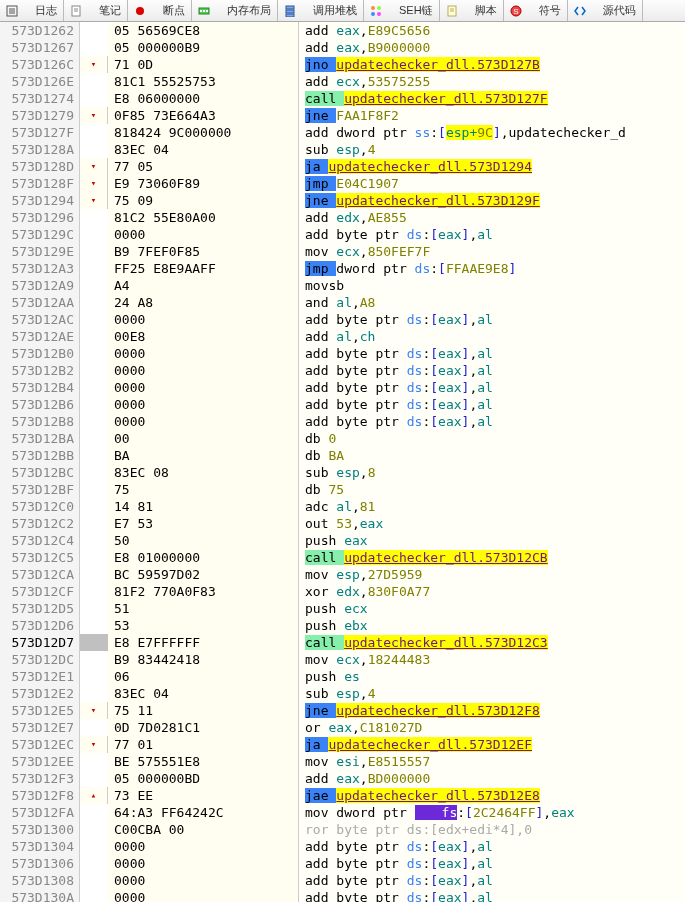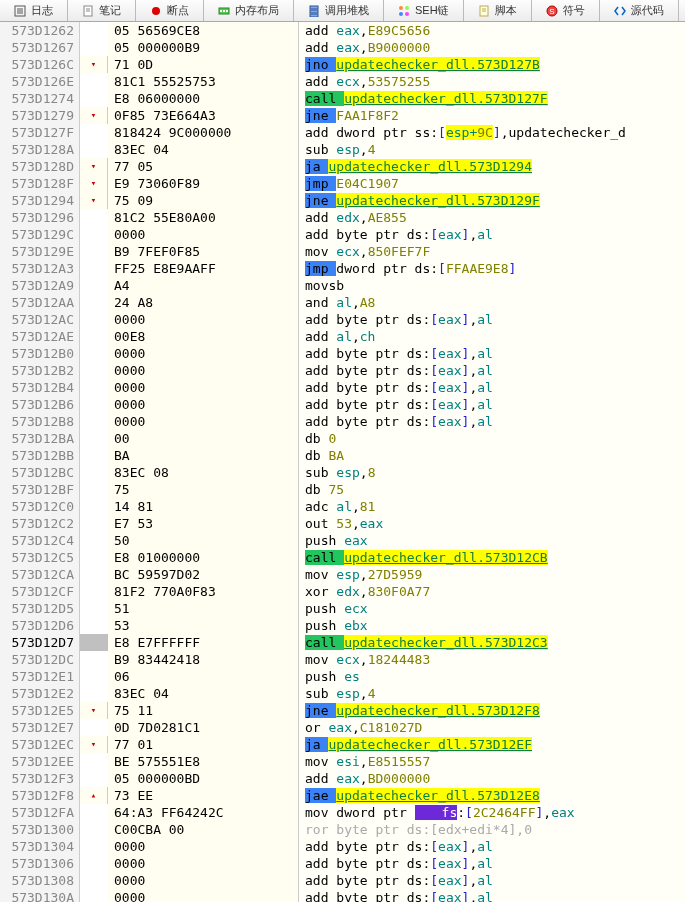--- a/index.html
+++ b/index.html
@@ -1,36 +1,36 @@
 <!DOCTYPE html>
 <html><head>
   <meta charset="utf-8">
   <style>
     * { margin:0; padding:0; box-sizing:border-box; }
     body { font-family: "Lucida Console", Monaco, monospace; font-size:12px; background:#fff; width:685px; }
     .tabs { display:flex; background:linear-gradient(#fdfdfd,#ececec); border-bottom:1px solid #aaa; height:22px; }
-    .tab { display:flex; align-items:center; padding:2px 14px; border-right:1px solid #bbb; gap:5px; cursor:pointer; font-size:11px; font-family:"Microsoft YaHei",sans-serif; color:#333;}
+    .tab { display:flex; align-items:center; padding:2px 6px; border-right:1px solid #bbb; gap:17px; cursor:pointer; font-size:11px; font-family:"Microsoft YaHei",sans-serif; color:#333;}
     .tab svg { width:12px; height:12px; }
     .disasm { font-family: Consolas, "Lucida Console", monospace; font-size:13px; line-height:17px; white-space:pre; }
     .row { display:flex; height:17px; align-items:flex-start; }
     .row.sel { background:#c0c0c0; }
     .addr { width:80px; text-align:right; padding-right:5px; color:#888; border-right:1px solid #ccc; background:#f4f4f4;}
     .addr.active { color:#000; }
     .gut { width:28px; border-right:1px solid #ccc; text-align:center; color:#c00; font-size:9px; background:#fffef0;}
     .bytes { width:191px; padding-left:6px; color:#000; border-right:1px solid #ccc; background:#fffef0;}
     .instr { flex:1; padding-left:6px; background:#fffff8; overflow:hidden; }
     .mn { color:#000; }
     .mn.jmp { background:#3b82f6; }
-    .mn.call { background:#22c55e; }
+    .mn.call { background:#86efac; }
     .reg { color:#008080; font-weight:normal;}
     .num { color:#808000; }
-    .seg { color:#000000; }
+    .seg { color:#3b82f6; }
     .seg-fs { background:#6d28d9; color:#fff;padding-left:27px; }
     .bkt { color:#2020d0; }
-    .lbl { background:#ffff00; text-decoration:underline; color:#15803d; }
+    .lbl { background:#ffff00; text-decoration:underline; color:#701a75; }
     .faded { color:#aaa; }
   </style>
 </head>
 <body>
 
 <div class="tabs">
   <div class="tab">
       <svg>
         <rect x="1" y="1" width="10" height="10" fill="none" stroke="#555"></rect>
         <line x1="3" y1="4" x2="9" y2="4" stroke="#555"></line>

